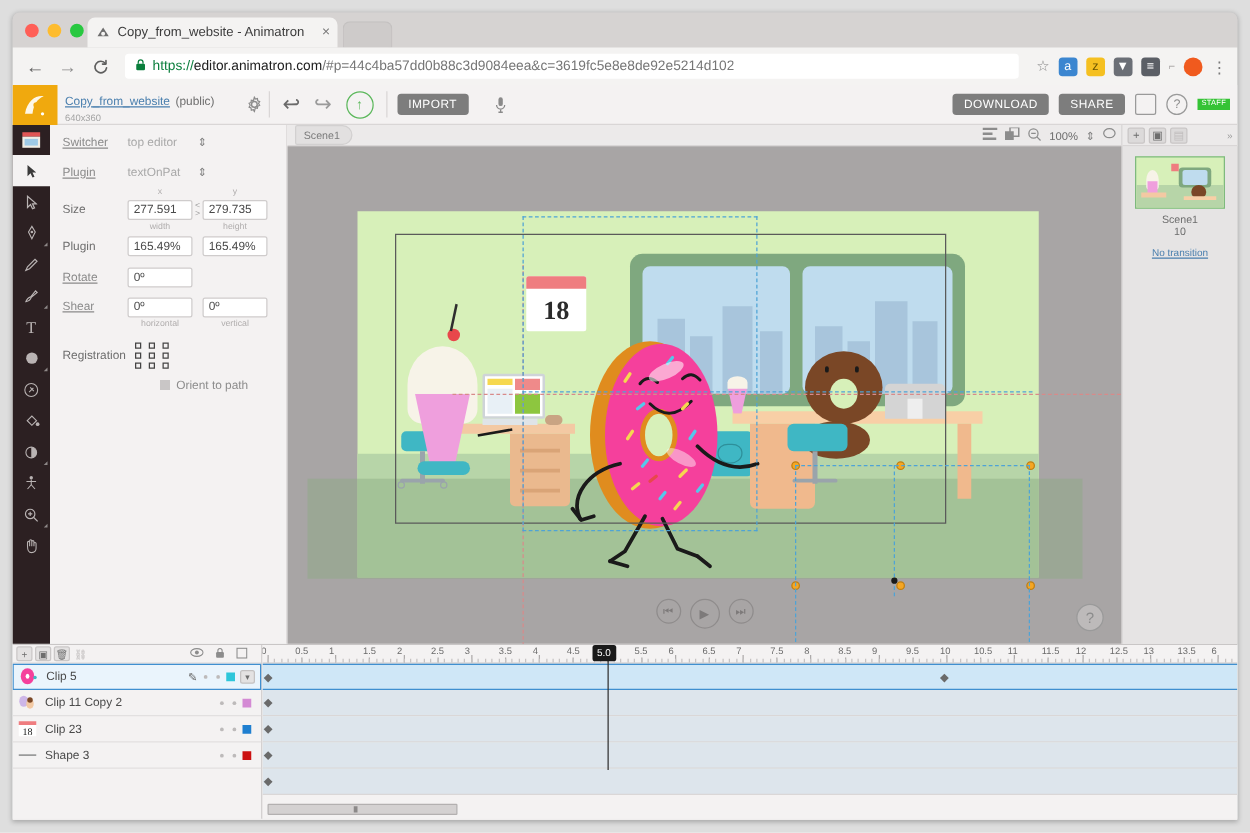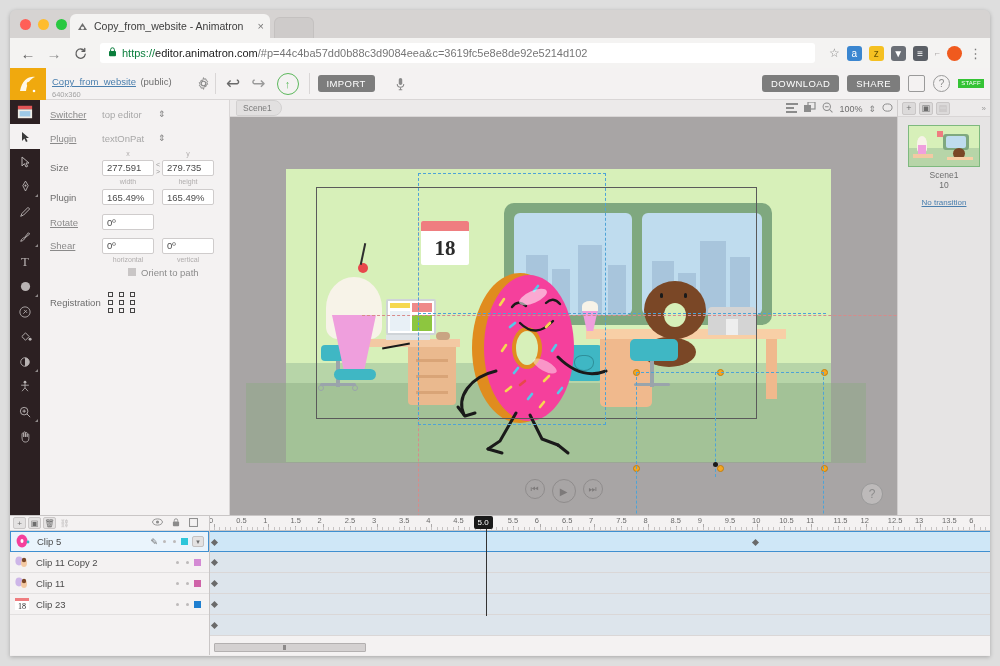--- a/index.html
+++ b/index.html
@@ -405,37 +405,37 @@
           <span class="plabel lnk">Shear</span>
           <span class="inp" style="width:52px;">0º</span>
           <span style="width:8px;"></span>
           <span class="inp" style="width:52px;">0º</span>
         </div>
         <div style="display:flex;padding-left:62px;">
           <span class="sub" style="width:52px;">horizontal</span>
           <span style="width:8px;"></span>
           <span class="sub" style="width:52px;">vertical</span>
         </div>
-        <div class="prow" style="height:18px;padding-left:88px;">
-          <span class="chk"></span>
-          <span style="font-size:9.5px;color:#8c8c8c;">Orient to path</span>
-        </div>
         <div class="prow" style="height:30px;margin-top:6px;">
           <span class="plabel" style="width:58px;">Registration</span>
           <span class="reg-grid">
             <i class="rg"></i>
               <i class="rg"></i>
               <i class="rg"></i>
             <i class="rg"></i>
               <i class="rg"></i>
               <i class="rg"></i>
             <i class="rg"></i>
               <i class="rg"></i>
               <i class="rg"></i>
           </span>
+        </div>
+        <div class="prow" style="height:18px;padding-left:88px;">
+          <span class="chk"></span>
+          <span style="font-size:9.5px;color:#8c8c8c;">Orient to path</span>
         </div>
       </div>
 
       <div class="center">
         <div class="scenebar">
           <span class="scenetab">Scene1</span>
           <span class="ctrlbar">
             <span class="cb-ico">
               <svg width="12" height="10" viewBox="0 0 12 10">
                   <rect y="0" width="12" height="2" fill="#8c8c8c"></rect>
@@ -692,43 +692,41 @@
                 </svg></span>
               <span class="lname">Clip 11 Copy 2</span>
               <span class="ldots">
                 <i class="ldot"></i>
                 <i class="ldot"></i>
               </span>
               <span class="lcolor" style="background:#d48ad4"></span>
             </div>
             <div class="layer">
               <span class="lthumb"><svg width="16" height="14" viewBox="0 0 16 14">
-                  <ellipse cx="5" cy="6" rx="3.6" ry="4.4" fill="#cdb6e8"></ellipse>
-                  <ellipse cx="10" cy="8" rx="3" ry="4" fill="#f3c9a3"></ellipse>
-                  <circle cx="10" cy="5" r="2.2" fill="#7a4726"></circle>
-                </svg></span>
-              <span class="lname">Clip 11</span>
-              <span class="ldots">
-                <i class="ldot"></i>
-                <i class="ldot"></i>
-              </span>
-              <span class="lcolor" style="background:#cf63a8"></span>
-            </div>
-            <div class="layer">
-              <span class="lthumb"><svg width="16" height="14" viewBox="0 0 16 14">
                   <rect x="1" y="1" width="14" height="3" fill="#ef7d80"></rect>
                   <rect x="1" y="4" width="14" height="9" fill="#fff"></rect>
                   <text x="8" y="12" font-size="8" text-anchor="middle" fill="#1a1a1a" font-family="Liberation Serif, serif">18</text>
                 </svg></span>
               <span class="lname">Clip 23</span>
               <span class="ldots">
                 <i class="ldot"></i>
                 <i class="ldot"></i>
               </span>
               <span class="lcolor" style="background:#1f7fd0"></span>
+            </div>
+            <div class="layer">
+              <span class="lthumb"><svg width="16" height="14" viewBox="0 0 16 14">
+                  <line x1="1" y1="7" x2="15" y2="7" stroke="#9a9a9a" stroke-width="1.4"></line>
+                </svg></span>
+              <span class="lname">Shape 3</span>
+              <span class="ldots">
+                <i class="ldot"></i>
+                <i class="ldot"></i>
+              </span>
+              <span class="lcolor" style="background:#cc1111"></span>
             </div>
           </div>
       </div>
 
       <div class="tl-right">
         <div class="ruler" id="ruler">
             <span class="tick" style="left: -1px;">0</span>
             <span class="tickmark" style="left: 4px; height: 6px;"></span>
             <span class="tick" style="left: 26.15px;">0.5</span>
             <span class="tickmark" style="left: 31.15px; height: 4px;"></span>

